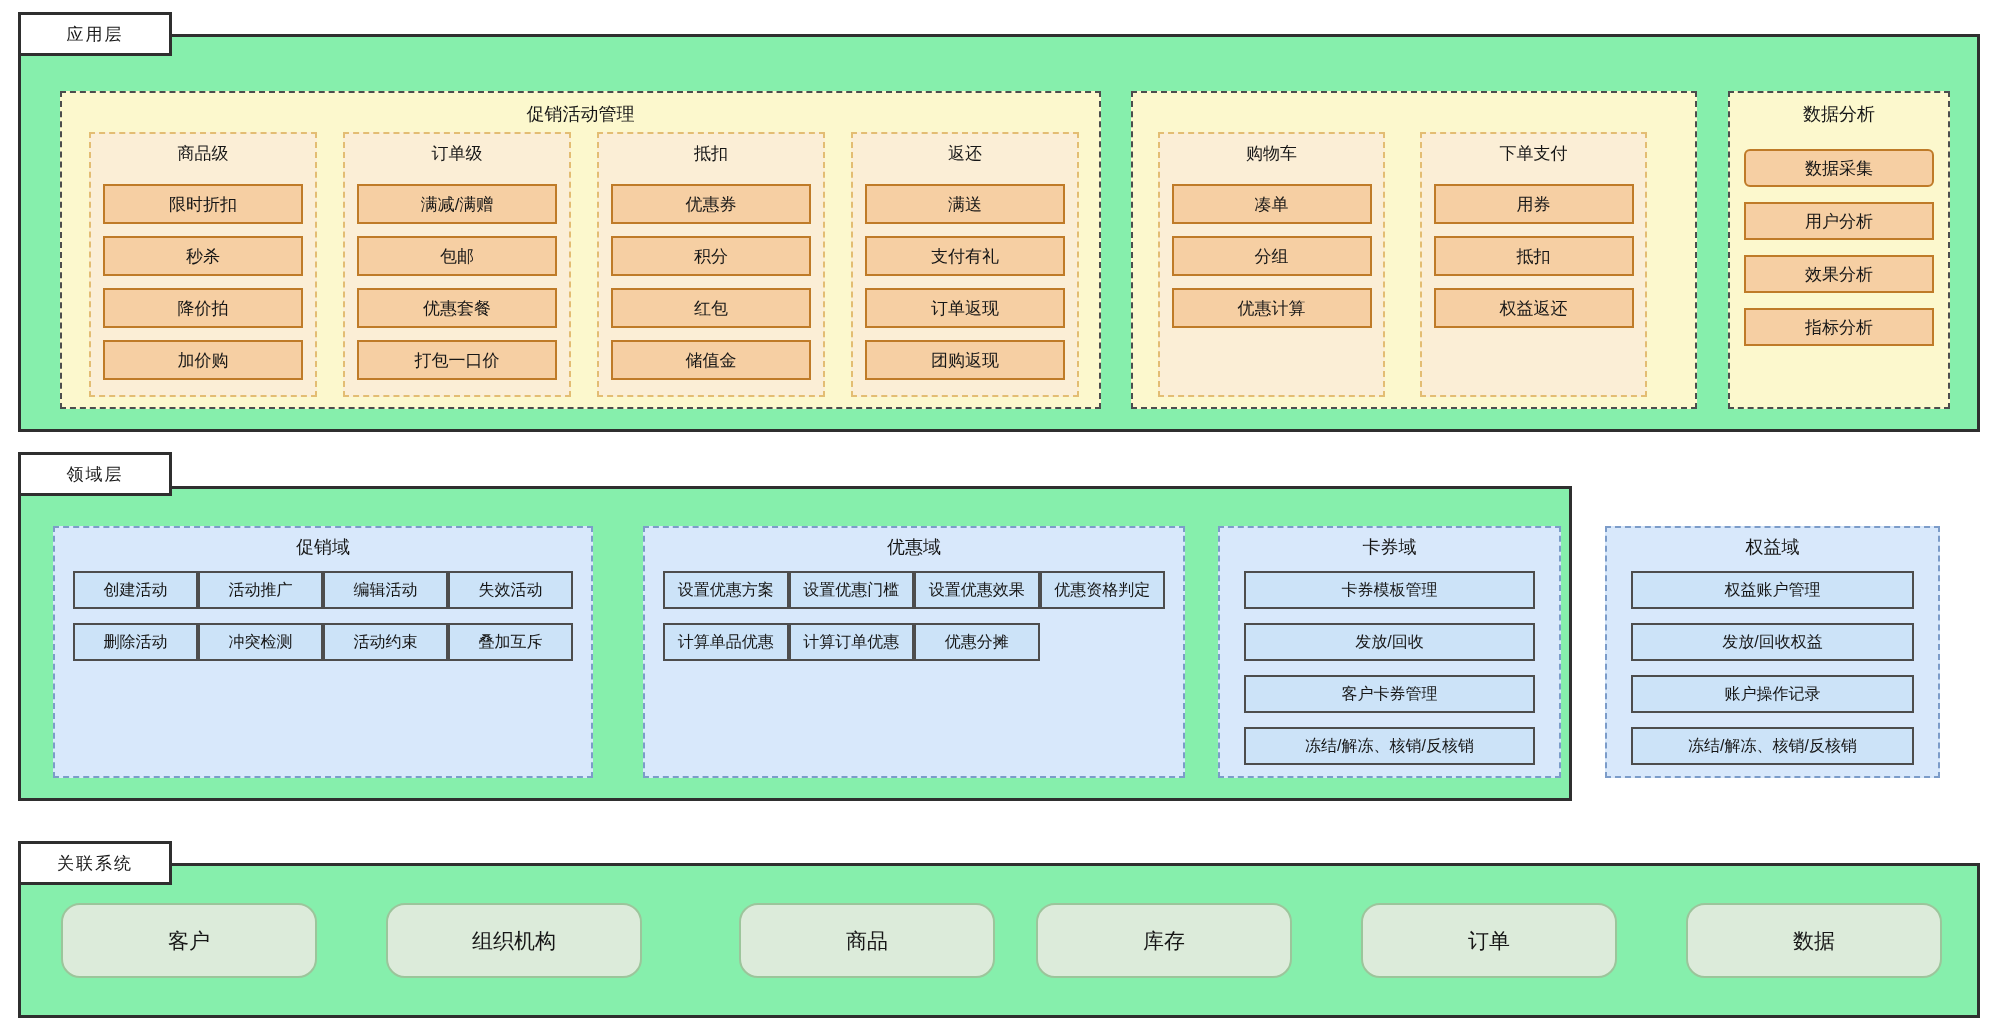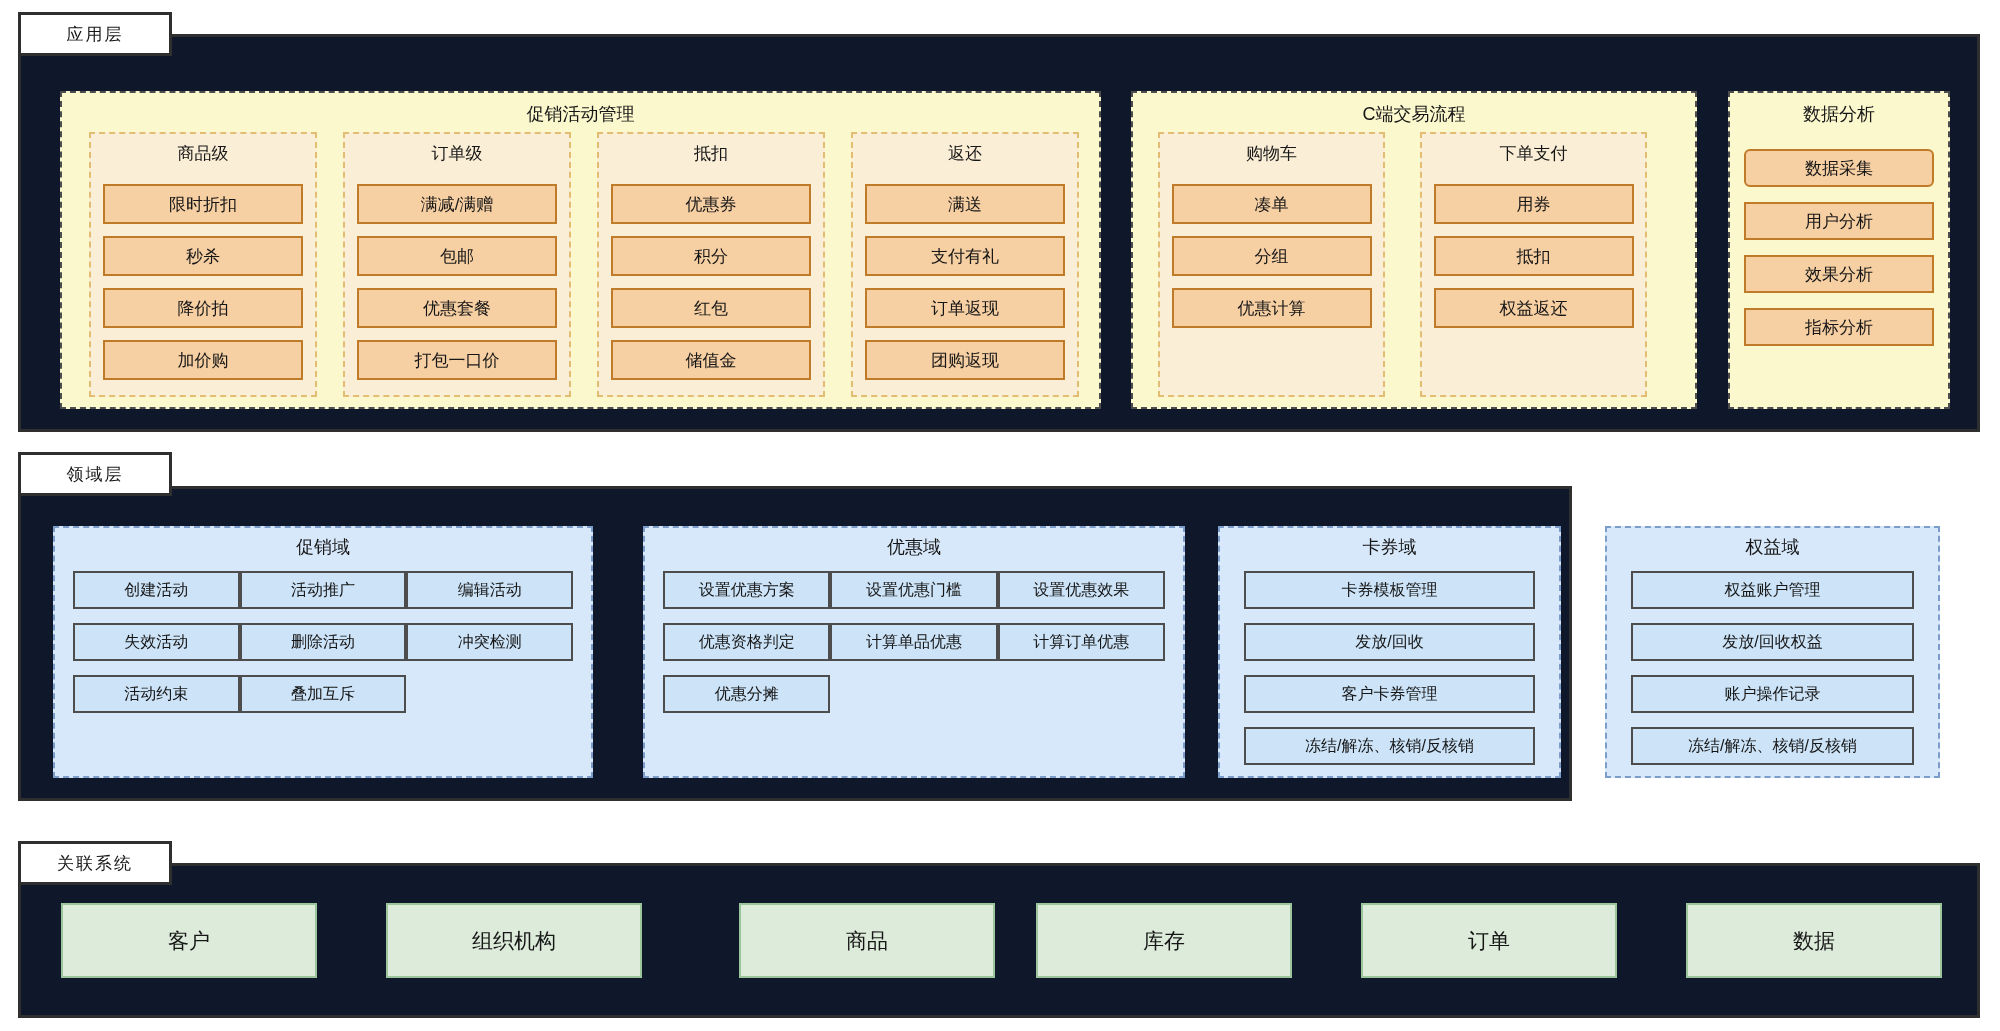--- a/index.html
+++ b/index.html
@@ -2,21 +2,21 @@
 <html style="--outline: #2f2f2f; --yellow-container-fill: #fcf8cd; --yellow-subbox-fill: #fbeed6; --yellow-subbox-border: #e3bd73; --orange-item-fill: #f6cfa3; --orange-item-border: #bf7b28; --blue-container-fill: #d8e8fb; --blue-container-border: #7c9cc9; --blue-item-fill: #cce3f8; --blue-item-border: #4d4d4d; --green-fill: #dcebda; --green-border: #9cc59b;"><head>
 <meta charset="utf-8">
 <style>
   * { margin:0; padding:0; box-sizing:border-box; }
   html,body { background:#ffffff; }
   body {
     position:relative; width:2000px; height:1031px;
     font-family:"Liberation Sans","DejaVu Sans",sans-serif;
     color:#161616; overflow:hidden;
   }
-  .section { position:absolute; background:#0f172a; border:3px solid var(--outline,#2f2f2f); }
+  .section { position:absolute; background:#86efac; border:3px solid var(--outline,#2f2f2f); }
   .tab {
     position:absolute; background:#ffffff; border:3px solid var(--outline,#2f2f2f);
     display:flex; align-items:center; justify-content:center;
     font-size:17px; letter-spacing:2px; z-index:5;
   }
   
   .ycontainer { position:absolute; background:var(--yellow-container-fill,#fcf8cd); border:2px dashed #4d4d4d; }
   .ytitle { text-align:center; padding-top:9px; font-size:18px; height:31px; }
   .ysub { position:absolute; top:39px; height:265px; background:var(--yellow-subbox-fill,#fbeed6); border:2px dashed var(--yellow-subbox-border,#e3bd73); }
   .yhead { text-align:center; padding-top:8px; font-size:17px; height:32px; }
@@ -25,27 +25,27 @@
     width:200px; height:40px; margin:12px auto 0; font-size:17px;
     background:var(--orange-item-fill,#f6cfa3); border-color:var(--orange-item-border,#bf7b28);
   }
   .yhead + .oitem { margin-top:18px; }
   .grp-data .oitem { width:190px; height:38px; margin-top:15px; }
   .grp-data .ytitle + .oitem { margin-top:25px;border-radius:6px; }
   
   .bcontainer { position:absolute; top:37px; height:252px; background:var(--blue-container-fill,#d8e8fb); border:2px dashed var(--blue-container-border,#7c9cc9); }
   .btitle { text-align:center; padding-top:7px; font-size:18px; height:31px; }
   .bgrid { display:grid; margin-top:12px; row-gap:14px; }
-  .bgrid.two { grid-template-columns:1fr 1fr 1fr; padding:0 18px; }
+  .bgrid.two { grid-template-columns:1fr 1fr 1fr 1fr; padding:0 18px; }
   .bgrid.one { grid-template-columns:1fr; padding:0 24px; }
   .bitem { height:38px; font-size:16px; background:var(--blue-item-fill,#cce3f8); border-color:var(--blue-item-border,#4d4d4d); }
   
   .gbox {
     position:absolute; top:37px; width:256px; height:75px; font-size:21px;
-    background:var(--green-fill,#dcebda); border-color:var(--green-border,#9cc59b);
+    background:var(--green-fill,#dcebda); border-color:var(--green-border,#9cc59b);border-radius:19px;
   }
 </style>
 </head>
 <body>
 
 <div class="tab" style="left:18px;top:12px;width:154px;height:44px;">应用层</div>
 
 <div class="section" style="left:18px;top:34px;width:1962px;height:398px;">
 
   <div class="ycontainer grp-promo" style="left:39px;top:54px;width:1041px;height:318px;">
@@ -78,21 +78,20 @@
     <div class="ysub" style="left:789px;width:228px;">
       <div class="yhead">返还</div>
       <div class="item oitem">满送</div>
       <div class="item oitem">支付有礼</div>
       <div class="item oitem">订单返现</div>
       <div class="item oitem">团购返现</div>
     </div>
   </div>
 
   <div class="ycontainer grp-cside" style="left:1110px;top:54px;width:566px;height:318px;">
-    <div class="ytitle">C端交易流程</div>
 
     <div class="ysub" style="left:25px;width:227px;">
       <div class="yhead">购物车</div>
       <div class="item oitem">凑单</div>
       <div class="item oitem">分组</div>
       <div class="item oitem">优惠计算</div>
     </div>
 
     <div class="ysub" style="left:287px;width:227px;">
       <div class="yhead">下单支付</div>

